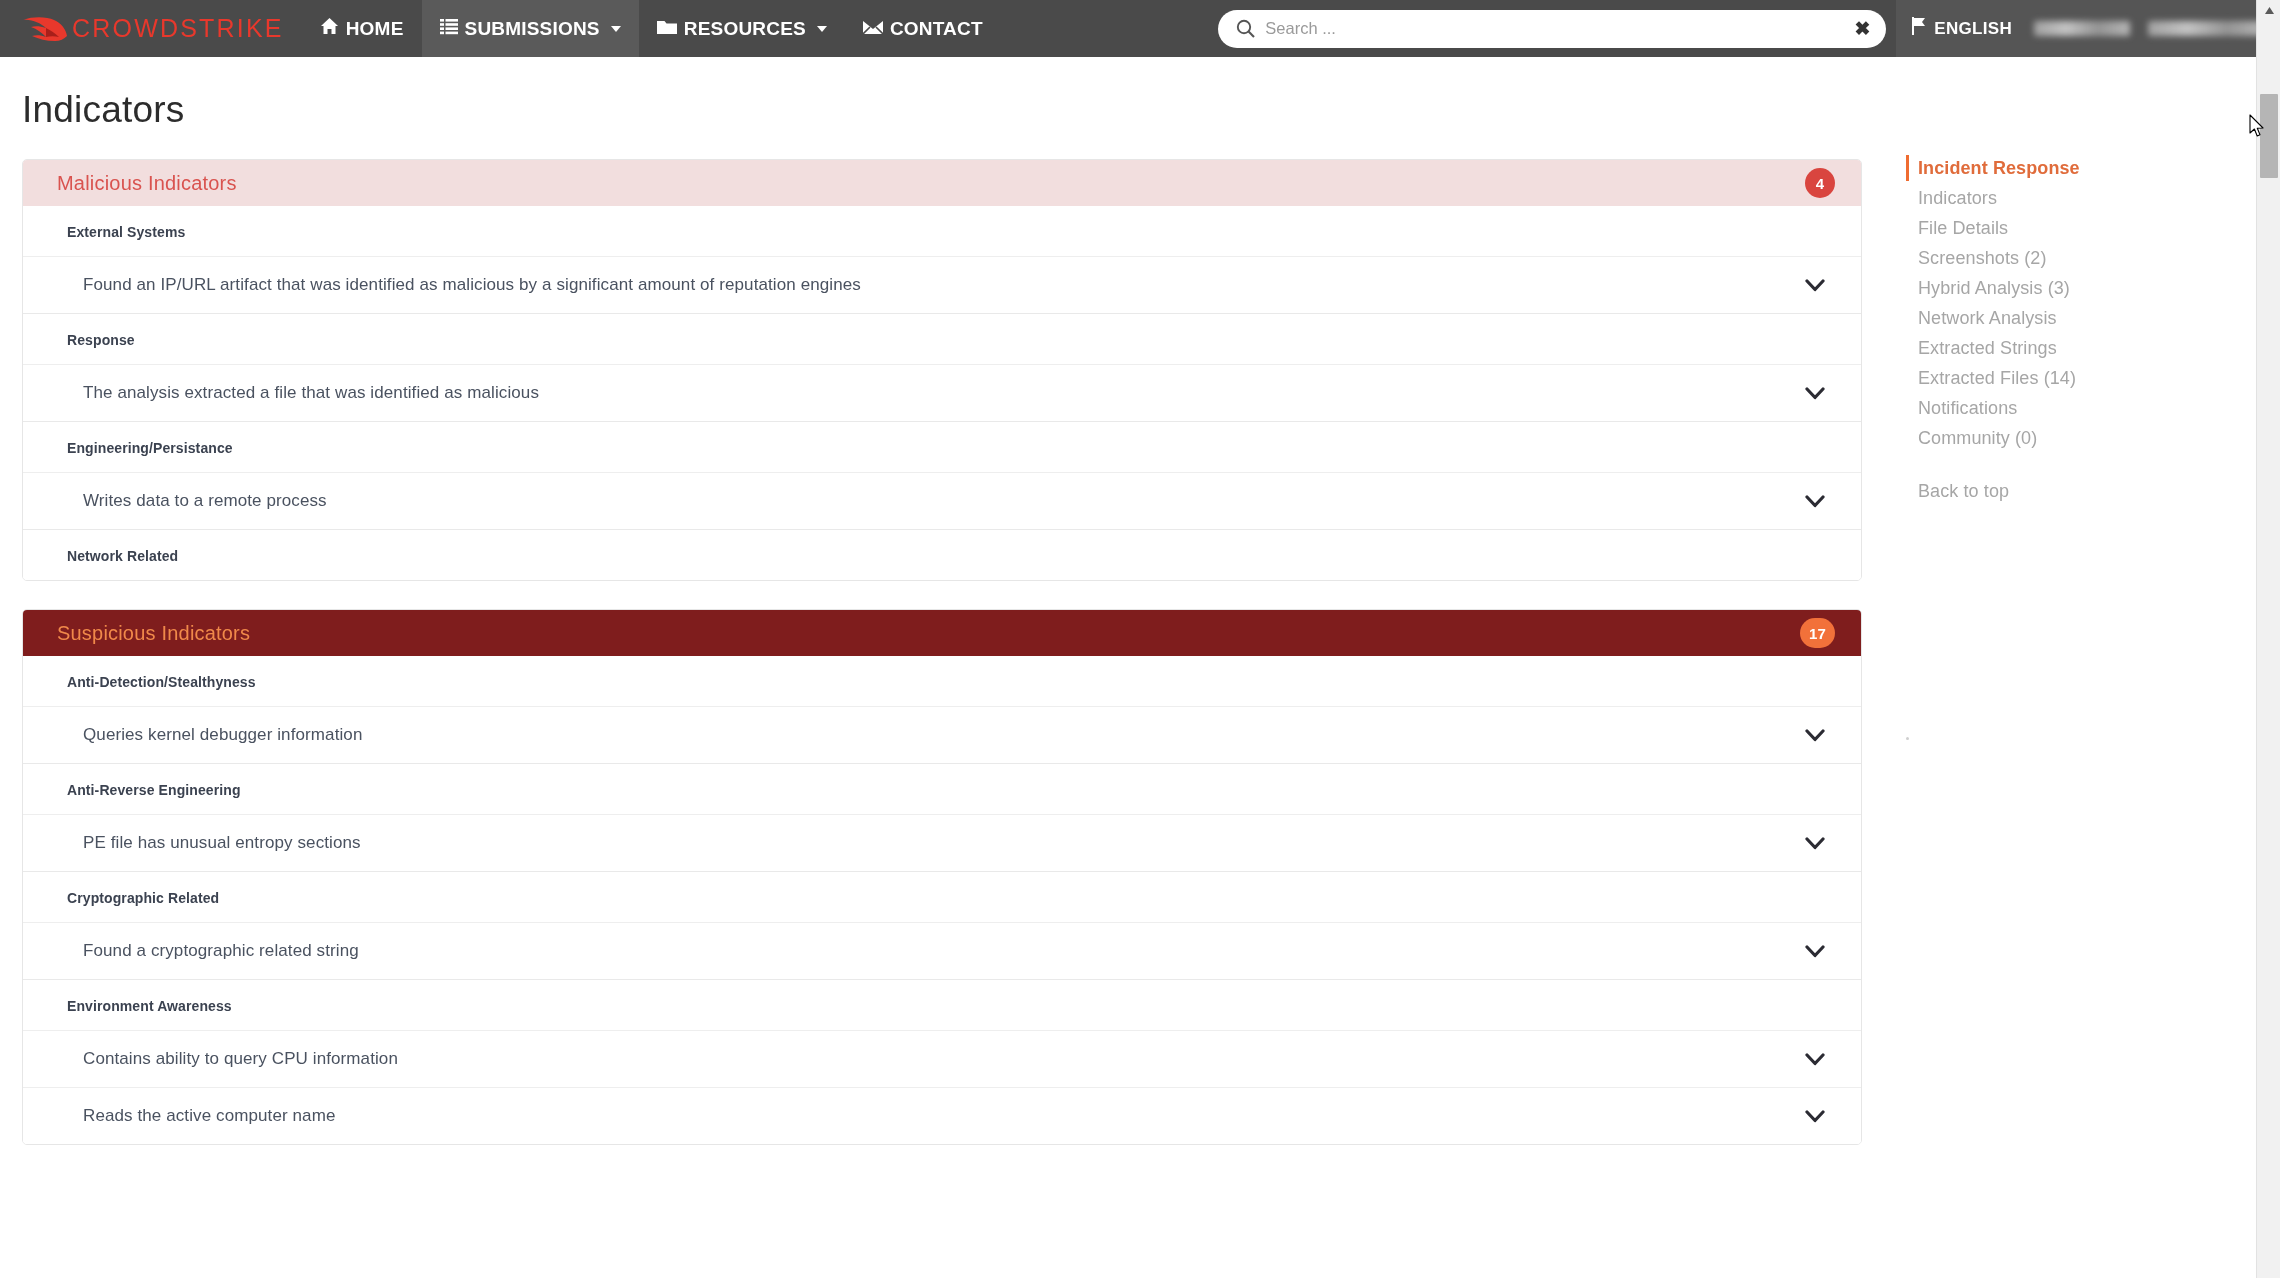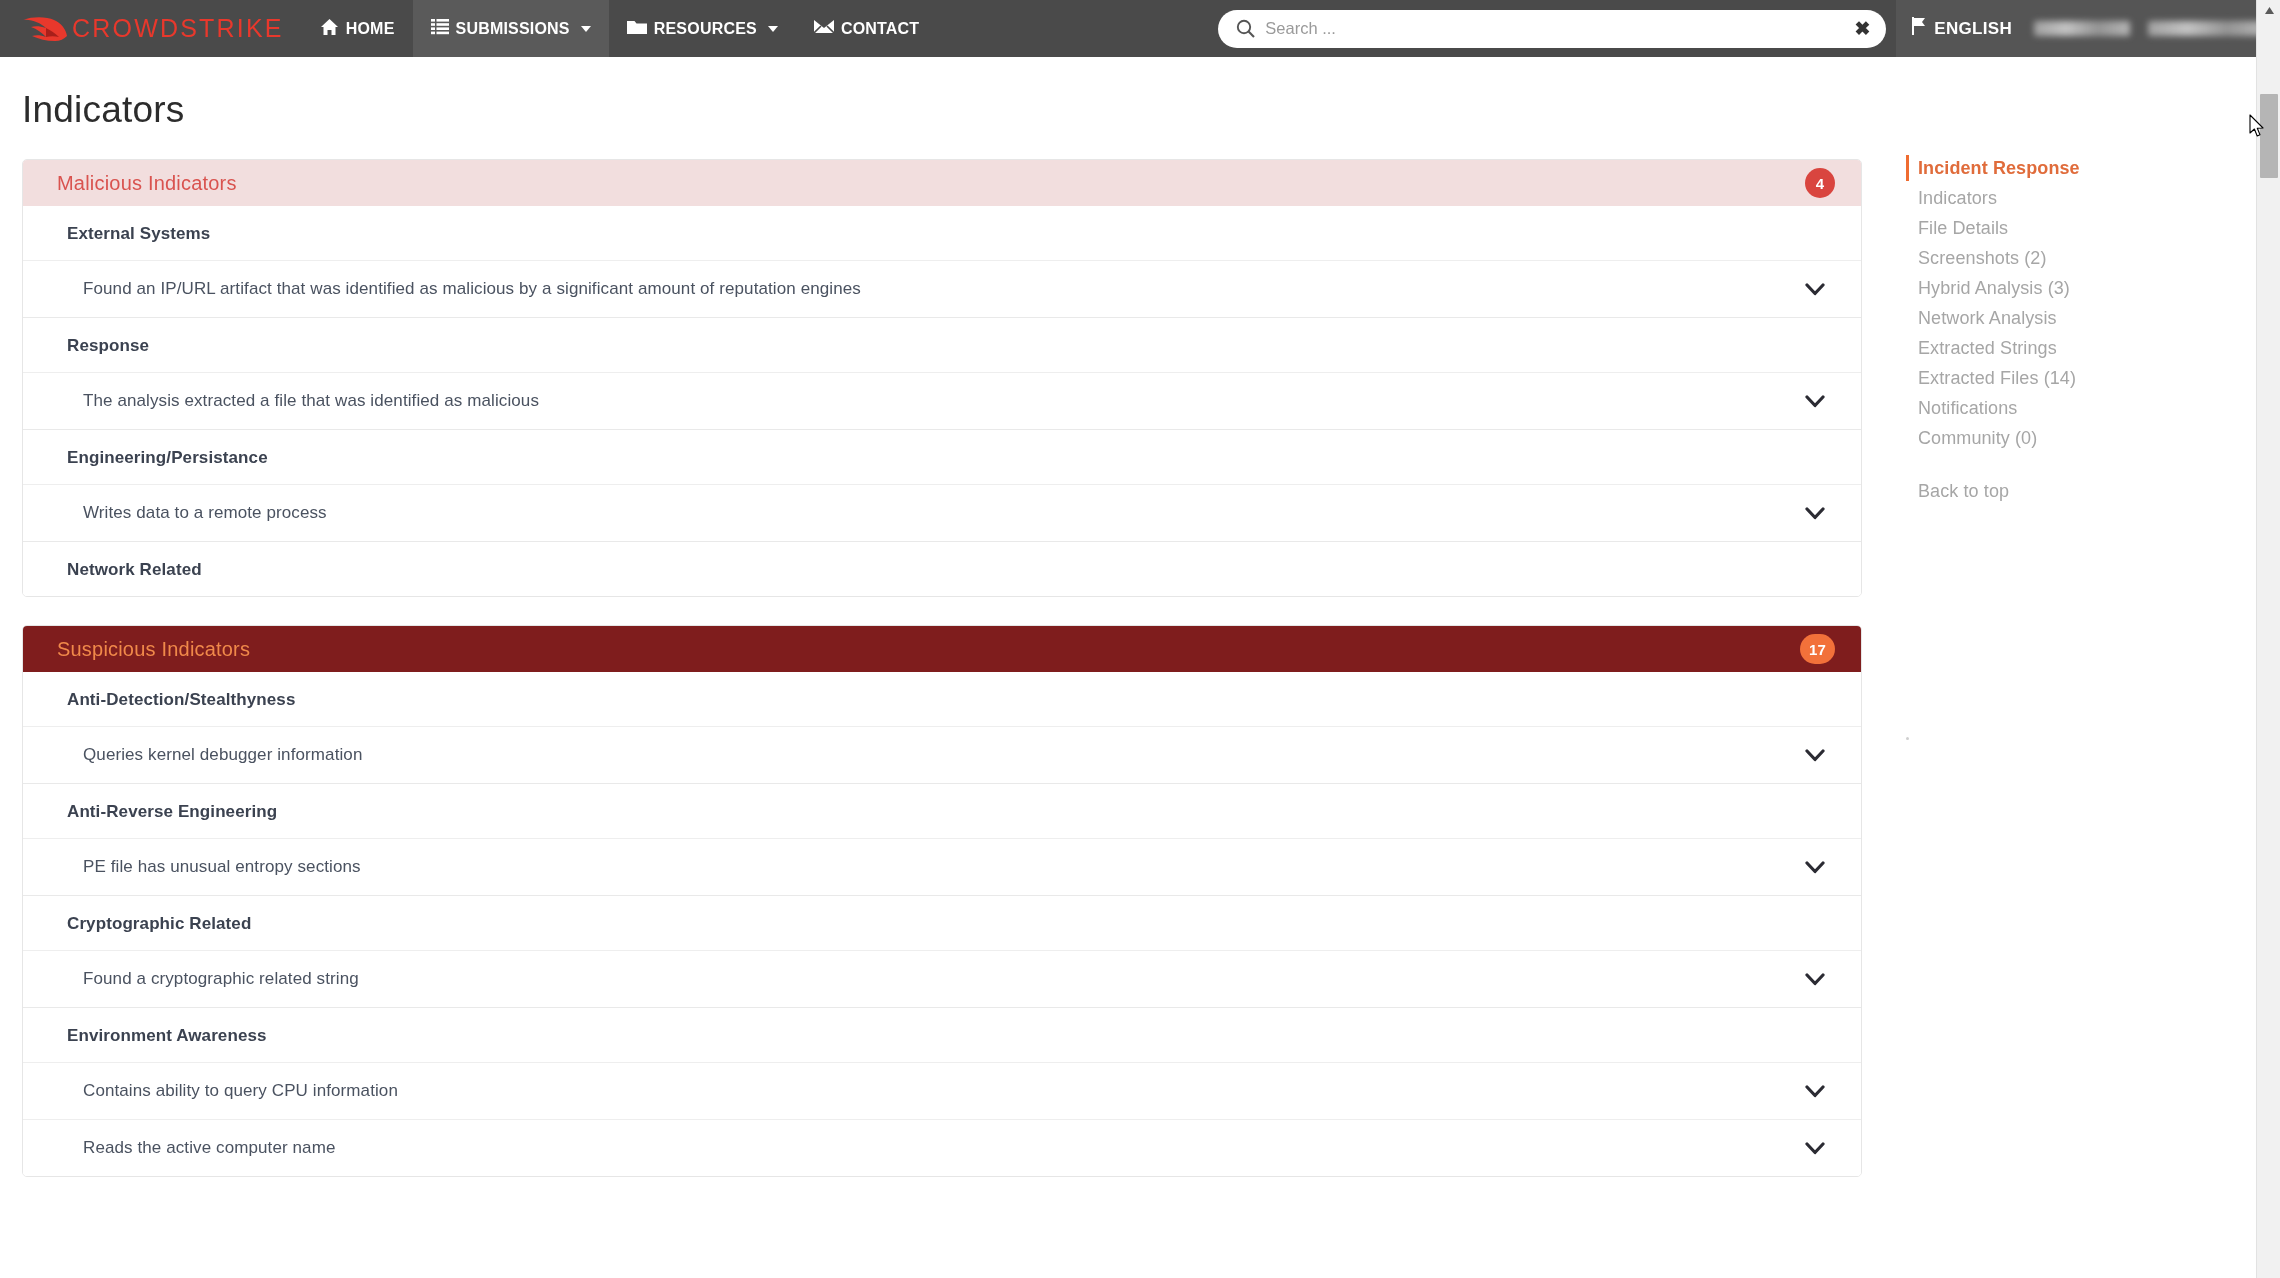--- a/index.html
+++ b/index.html
@@ -36,21 +36,21 @@
     margin-left: 4px;
     line-height: 1;
   }
   .nav-items { display: flex; align-items: stretch; }
   .nav-item {
     display: flex;
     align-items: center;
     gap: 7px;
     padding: 0 18px;
     color: #ffffff;
-    font-size: 16px;
+    font-size: 19px;
     font-weight: 700;
     letter-spacing: 0.2px;
     cursor: pointer;
     height: 100%;
     white-space: nowrap;
   }
   .nav-item.active { background: #5a5a5a; }
   .nav-item .caret {
     width: 0; height: 0;
     border-left: 5px solid transparent;
@@ -188,21 +188,21 @@
     padding: 0 9px;
   }
   .badge.red { background: #d9453f; }
   .badge.orange { background: #f2713a; }
 
   .card-body { background: #fff; }
 
   .group { border-top: 1px solid #e9e9e9; }
   .group:first-child { border-top: none; }
   .group-title {
-    font-size: 17px;
+    font-size: 14px;
     font-weight: 700;
     color: #3b4250;
     padding: 18px 0 16px 44px;
     letter-spacing: 0.1px;
   }
   .ind-row {
     display: flex;
     align-items: center;
     justify-content: space-between;
     border-top: 1px solid #eeeeee;

